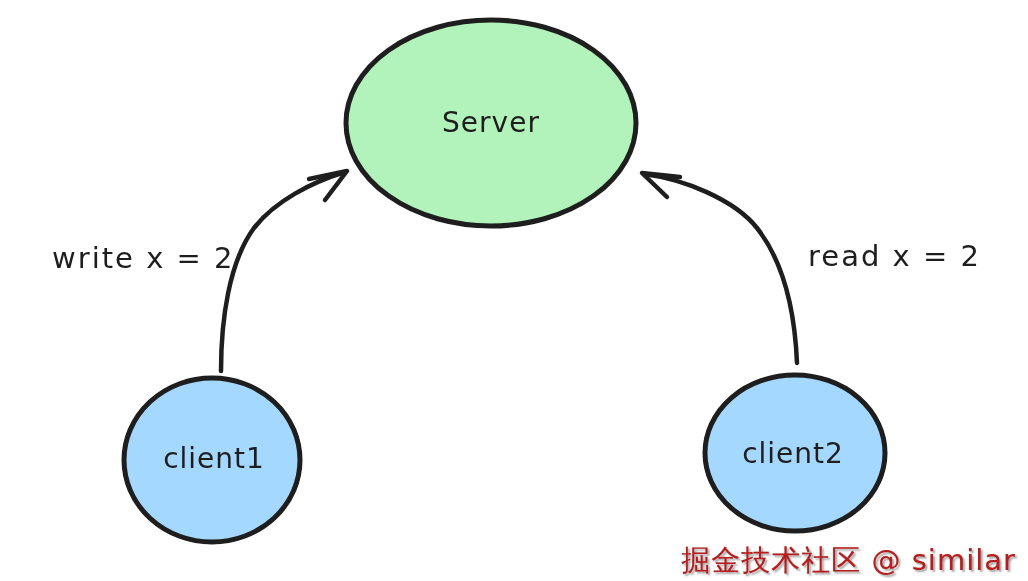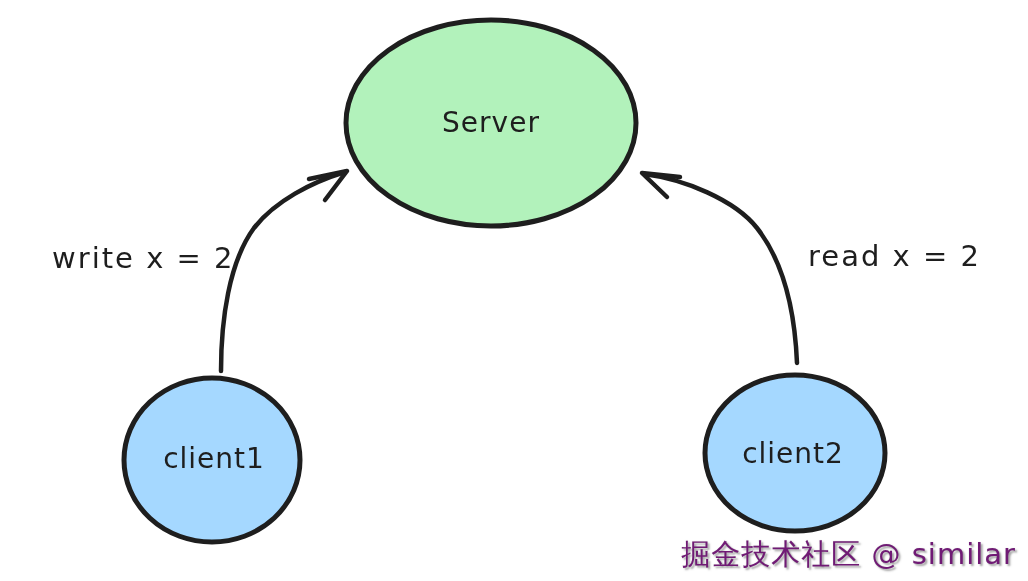--- a/index.html
+++ b/index.html
@@ -39,24 +39,24 @@
     letter-spacing: 1px;
   }
   .edge-label {
     font-size: 29px;
     fill: #1e1e1e;
     letter-spacing: 2px;
   }
   .watermark {
     position: absolute;
     right: 12px;
-    bottom: 6px;
+    bottom: 0;
     font-size: 29px;
     letter-spacing: 1px;
-    color: #701a75;
+    color: #b91c1c;
     text-shadow: 2px 2px 2px rgba(90, 90, 90, 0.55), 0 0 1px rgba(160,160,160,0.6);
     white-space: nowrap;
   }
 </style>
 </head>
 <body>
 
 <div class="stage">
   <svg class="canvas" width="1028" height="581" viewBox="0 0 1028 581" xmlns="http://www.w3.org/2000/svg">
 

